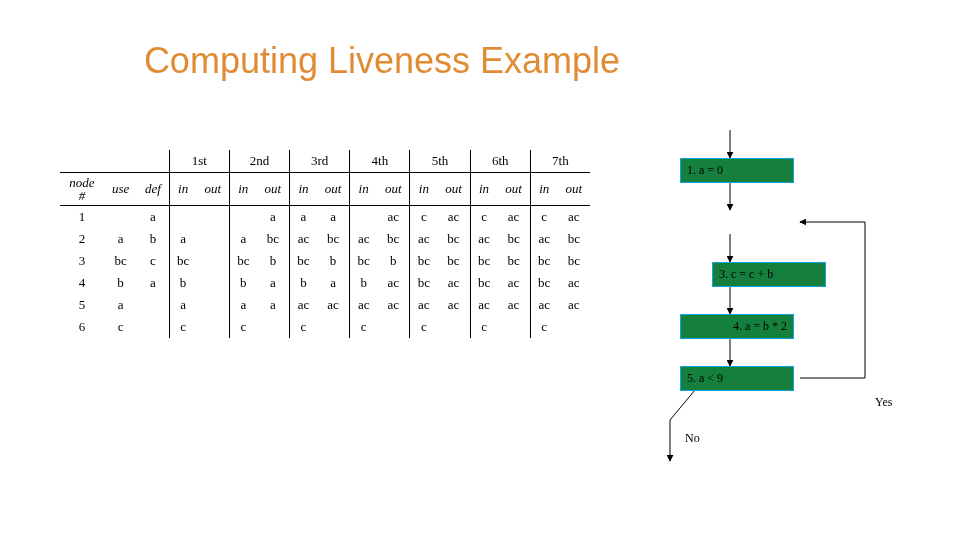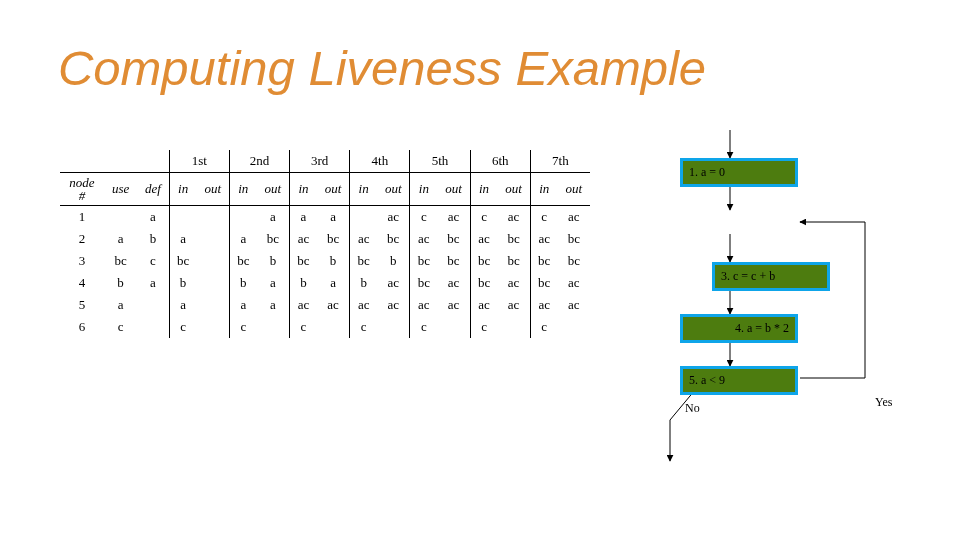--- a/index.html
+++ b/index.html
@@ -15,23 +15,22 @@
     overflow: hidden;
   }
   .title {
     position: absolute;
     top: 40px;
     left: 0;
     width: 764px;
     text-align: center;
     font-family: "Calibri Light", "Segoe UI Light", sans-serif;
     font-weight: 300;
-    font-size: 49px;
+    font-size: 36px;
     color: #e08c34;
-    font-style: italic;
   }
   .table-wrap {
     position: absolute;
     left: 60px;
     top: 150px;
     width: 530px;
   }
   table {
     border-collapse: collapse;
     width: 100%;
@@ -48,22 +47,22 @@
 
   .cfg {
     position: absolute;
     left: 660px;
     top: 130px;
     width: 280px;
     height: 400px;
   }
   .cfg-box {
     position: absolute;
-    border: 3px solid #0ea5e9;
-    background: #4d7c0f;
+    border: 1px solid #0ea5e9;
+    background: #15803d;
     padding: 4px 6px;
     font-size: 12px;
     white-space: nowrap;
   }
   .cfg-label {
     position: absolute;
     font-size: 12px;
     margin-top: 7px;
   }
   svg.arrows {
@@ -248,15 +247,15 @@
 
     <polyline points="140,248 205,248 205,92 140,92" fill="none" stroke="#000"></polyline>
     <line x1="141" y1="92" x2="140" y2="92" stroke="#000" marker-end="url(#ah)"></line>
   </svg>
 
   <div class="cfg-box" style="left:20px; top:28px;  width:100px;">1.   a = 0</div>
   <div class="cfg-box" style="left:28px; top:132px; width:100px;margin-left:24px;">3.    c = c + b</div>
   <div class="cfg-box" style="left:20px; top:184px; width:100px;text-align:right;">4.    a = b * 2</div>
   <div class="cfg-box" style="left:20px; top:236px; width:100px;">5.    a &lt; 9</div>
 
-  <div class="cfg-label" style="left:25px; top:264px;text-align:center;">No</div>
+  <div class="cfg-label" style="left:25px; top:294px;text-align:center;">No</div>
   <div class="cfg-label" style="left:215px; top:258px;">Yes</div>
 </div>
 
 </body></html>

